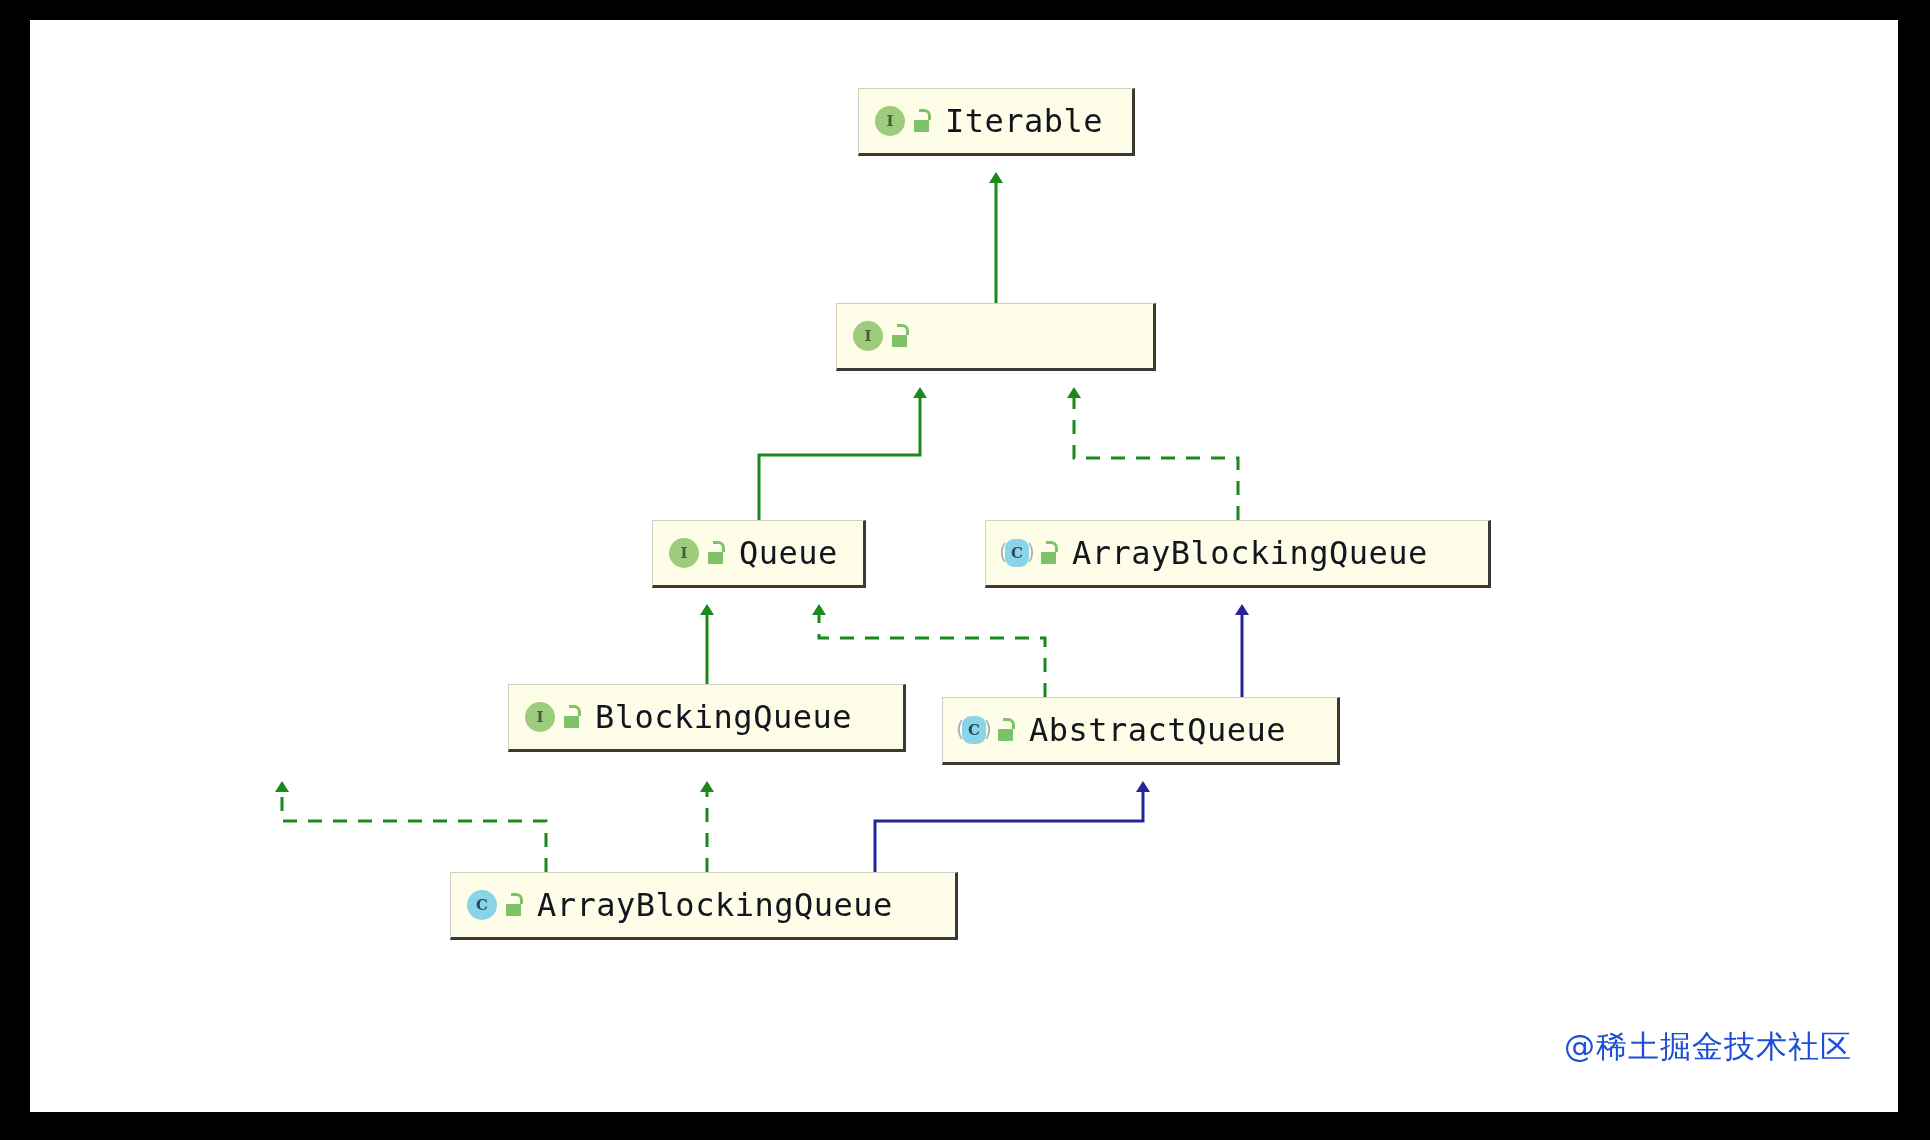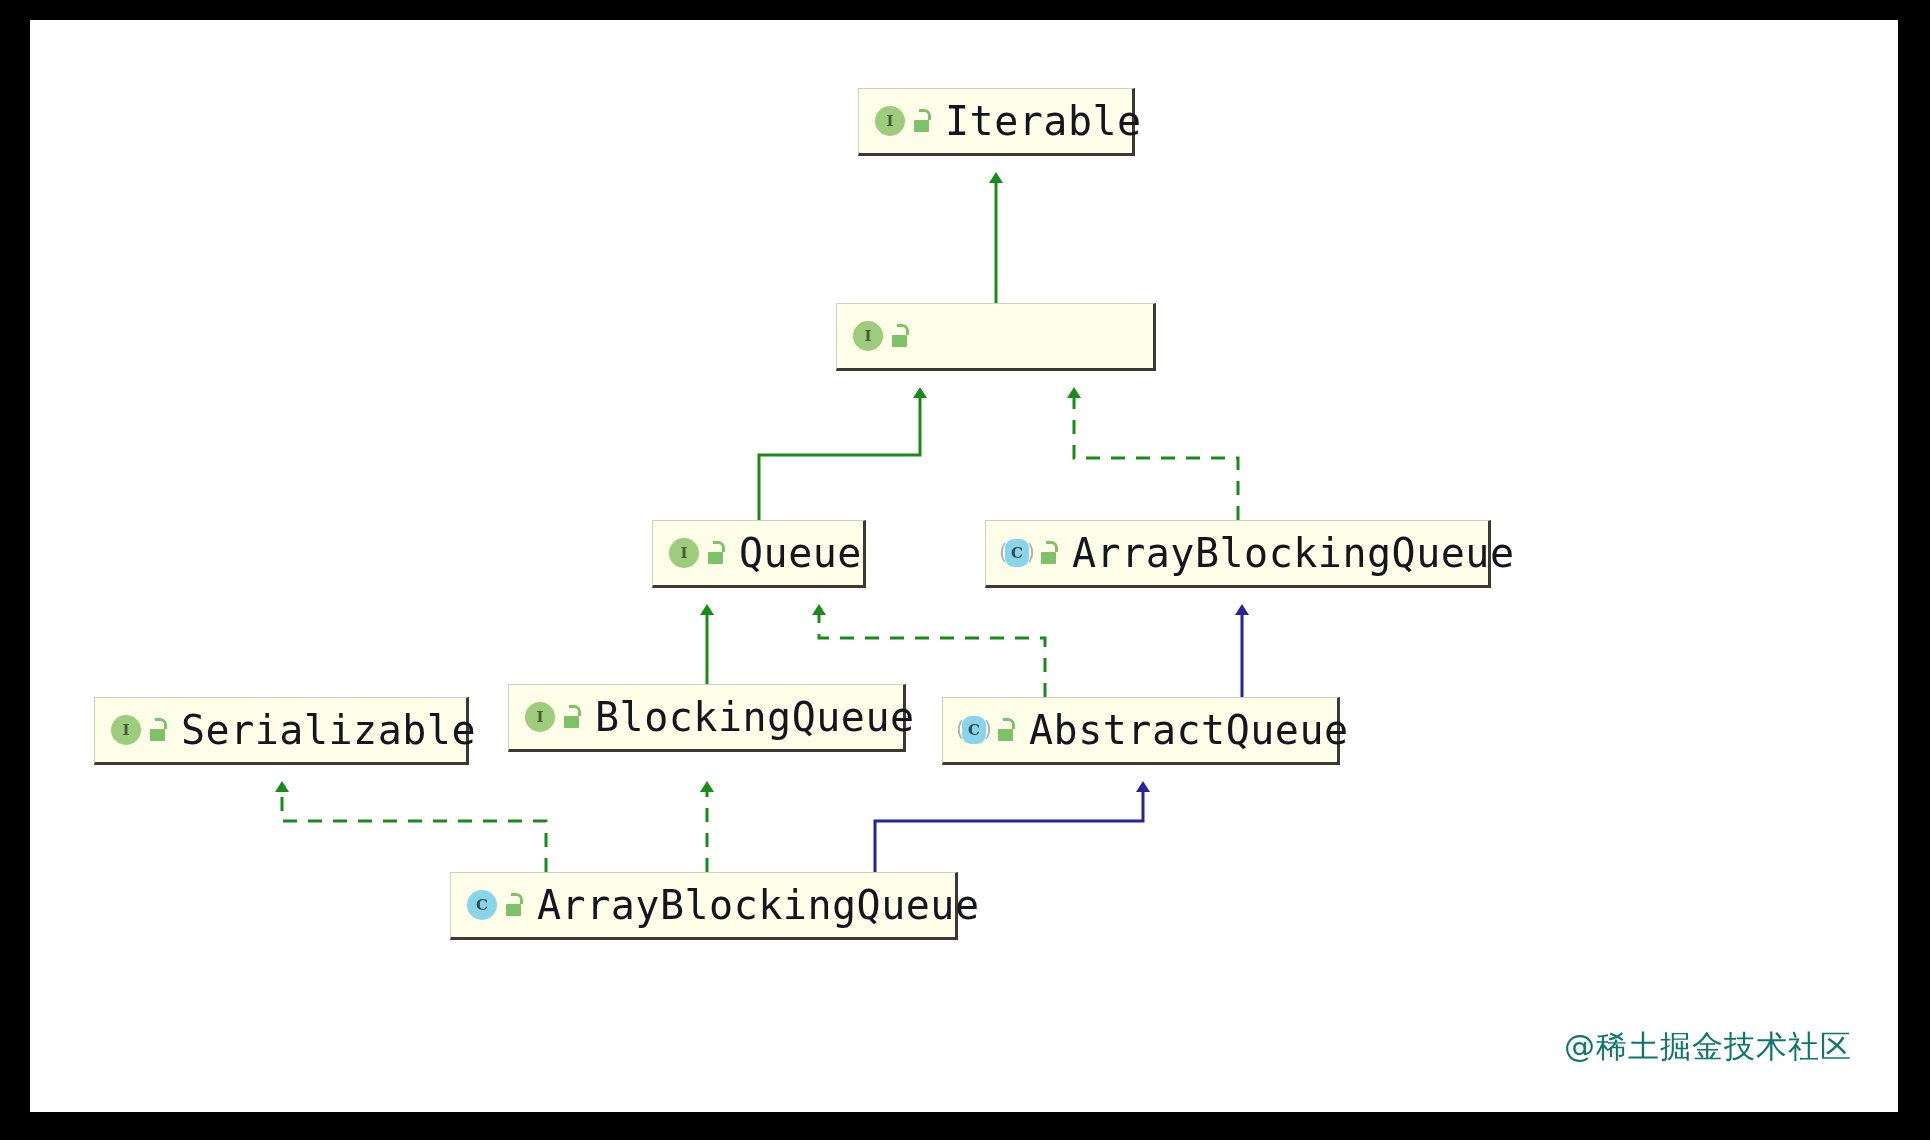--- a/index.html
+++ b/index.html
@@ -33,21 +33,21 @@
     border-right: 3px solid #3a3a32;
     border-bottom: 3px solid #3a3a32;
     display: flex;
     align-items: center;
     padding: 0 16px 0 14px;
     height: 68px;
     white-space: nowrap;
   }
   .node .label {
     font-family: "DejaVu Sans Mono", monospace;
-    font-size: 40px;
+    font-size: 32px;
     color: #15151f;
     letter-spacing: 0.5px;
     line-height: 1;
   }
   .ico {
     position: relative;
     width: 34px; height: 34px;
     margin-right: 4px;
     flex: 0 0 auto;
     display: flex; align-items: center; justify-content: center;
@@ -125,21 +125,21 @@
     border: 3px solid #7dc268;
     border-bottom: none;
     border-left: none;
     border-radius: 0 7px 0 0;
   }
   #watermark {
     position: absolute;
     right: 46px; bottom: 44px;
     font-family: "DejaVu Sans", sans-serif;
     font-size: 31px;
-    color: #0f766e;
+    color: #1d4ed8;
     letter-spacing: 1px;
     user-select: none;
   }
 </style>
 </head>
 <body>
 
 <div id="screen">
   <div id="canvas">
 
@@ -210,30 +210,20 @@
           <span class="disc"></span>
           <span class="paren r">)</span>
         </span>
       <span class="lock">
           <span class="shackle"></span>
           <span class="body"></span>
         </span>
       <span class="label">ArrayBlockingQueue</span>
     </div>
 
-    <div class="node" style="left:64px; top:677px; width:375px;">
-      <span class="ico iface">
-          <span class="disc"></span>
-        </span>
-      <span class="lock">
-          <span class="shackle"></span>
-          <span class="body"></span>
-        </span>
-      <span class="label">Serializable</span>
-    </div>
 
     <div class="node" style="left:478px; top:664px; width:398px;">
       <span class="ico iface">
           <span class="disc"></span>
         </span>
       <span class="lock">
           <span class="shackle"></span>
           <span class="body"></span>
         </span>
       <span class="label">BlockingQueue</span>

